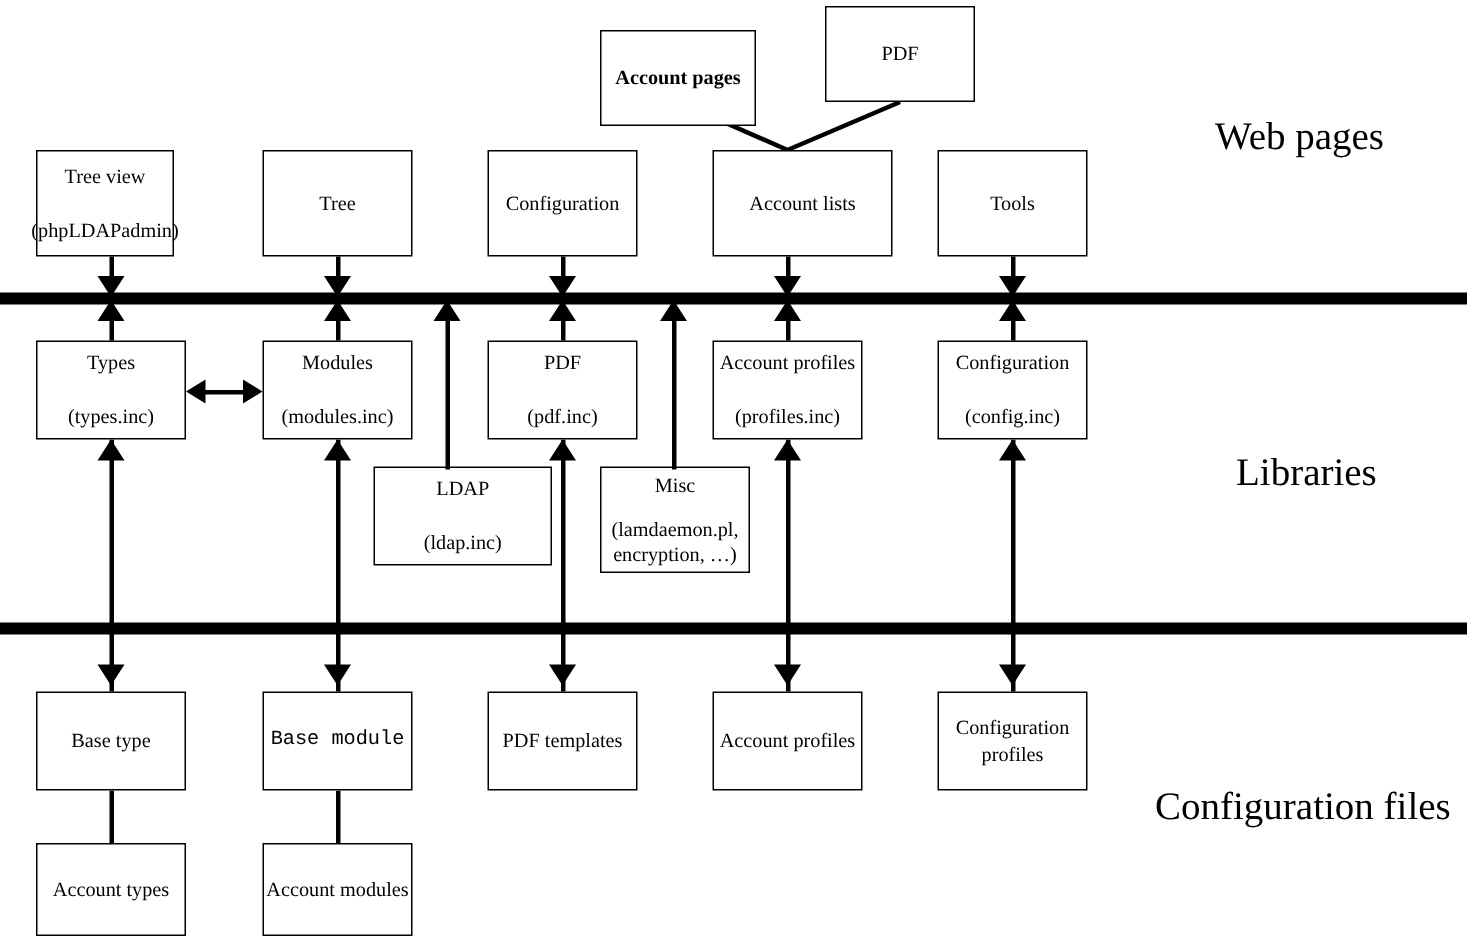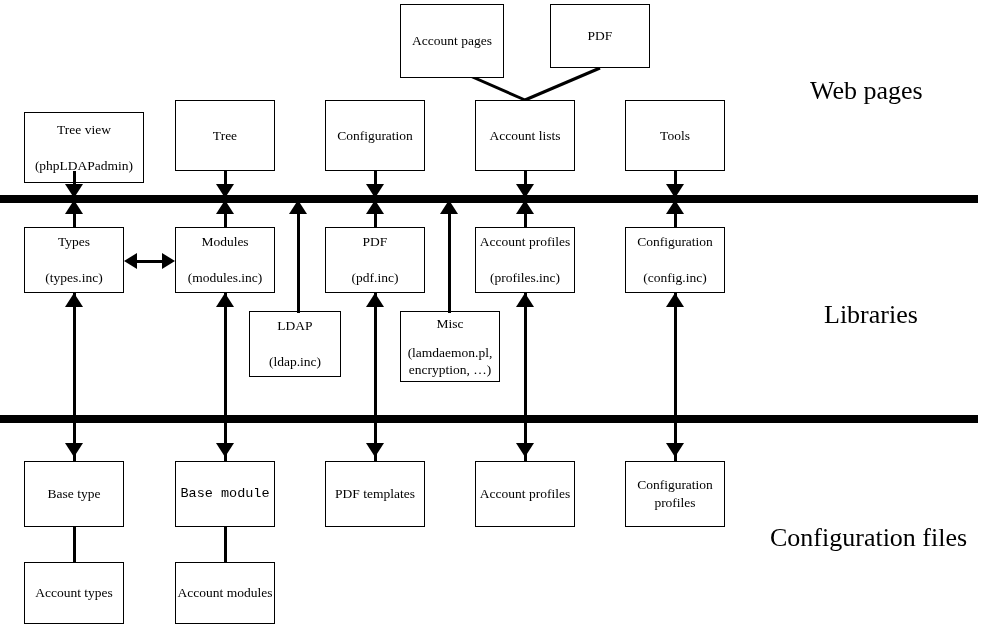--- a/index.html
+++ b/index.html
@@ -149,38 +149,38 @@
   <div class="arrowhead down" style="left:65px;top:443px;"></div>
   <div class="arrowhead down" style="left:216px;top:443px;"></div>
   <div class="arrowhead down" style="left:366px;top:443px;"></div>
   <div class="arrowhead down" style="left:516px;top:443px;"></div>
   <div class="arrowhead down" style="left:666px;top:443px;"></div>
 
   <div class="hline" style="left:128px;top:260px;width:44px;"></div>
   <div class="arrowhead left" style="left:124px;top:253px;"></div>
   <div class="arrowhead right" style="left:162px;top:253px;"></div>
 
-  <div class="box" style="left:400px;top:4px;width:104px;height:74px;">
+  <div class="box" style="left:400px;top:20px;width:104px;height:64px;font-weight:bold;">
     <span class="l1">Account pages</span>
   </div>
   <div class="box" style="left:550px;top:4px;width:100px;height:64px;">
     <span class="l1">PDF</span>
   </div>
 
-  <div class="box two-line" style="left:24px;top:112px;width:120px;height:71px;">
+  <div class="box two-line" style="left:24px;top:100px;width:92px;height:71px;">
     <span class="l1">Tree view</span>
     <span class="l2">(phpLDAPadmin)</span>
   </div>
   <div class="box" style="left:175px;top:100px;width:100px;height:71px;">
     <span class="l1">Tree</span>
   </div>
   <div class="box" style="left:325px;top:100px;width:100px;height:71px;">
     <span class="l1">Configuration</span>
   </div>
-  <div class="box" style="left:475px;top:100px;width:100px;height:71px;">
+  <div class="box" style="left:475px;top:100px;width:120px;height:71px;">
     <span class="l1">Account lists</span>
   </div>
   <div class="box" style="left:625px;top:100px;width:100px;height:71px;">
     <span class="l1">Tools</span>
   </div>
 
   <div class="box two-line" style="left:24px;top:227px;width:100px;height:66px;">
     <span class="l1">Types</span>
     <span class="l2">(types.inc)</span>
   </div>
@@ -194,21 +194,21 @@
   </div>
   <div class="box two-line" style="left:475px;top:227px;width:100px;height:66px;">
     <span class="l1">Account profiles</span>
     <span class="l2">(profiles.inc)</span>
   </div>
   <div class="box two-line" style="left:625px;top:227px;width:100px;height:66px;">
     <span class="l1">Configuration</span>
     <span class="l2">(config.inc)</span>
   </div>
 
-  <div class="box two-line" style="left:249px;top:311px;width:92px;height:66px;">
+  <div class="box two-line" style="left:249px;top:311px;width:119px;height:66px;">
     <span class="l1">LDAP</span>
     <span class="l2">(ldap.inc)</span>
   </div>
   <div class="box three" style="left:400px;top:311px;width:100px;height:71px;">
     <span class="l1">Misc</span>
     <span class="l2">(lamdaemon.pl,</span>
     <span class="l3">encryption, …)</span>
   </div>
 
   <div class="box" style="left:24px;top:461px;width:100px;height:66px;">

